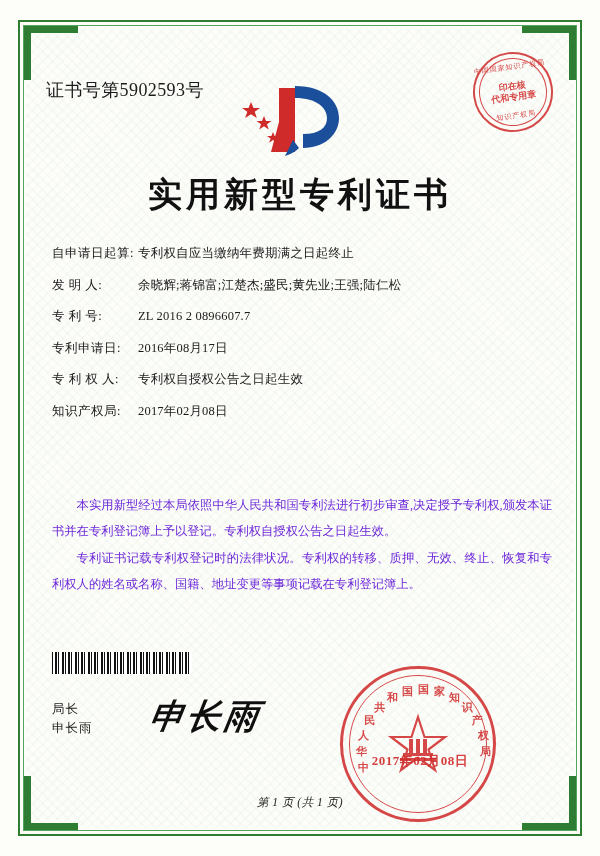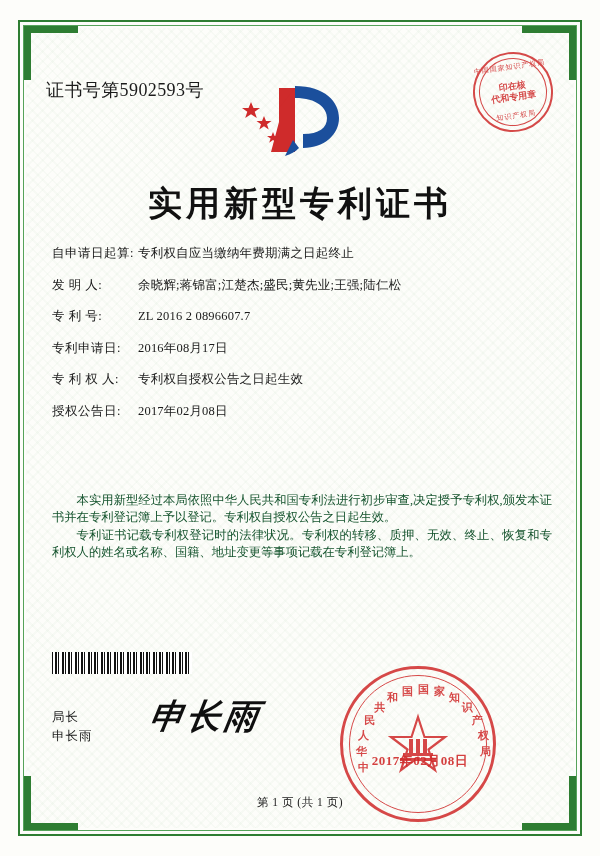--- a/index.html
+++ b/index.html
@@ -121,21 +121,20 @@
   .title {
     position: absolute;
     left: 0; top: 172px;
     width: 600px;
     text-align: center;
     font-size: 34px;
     font-weight: bold;
     letter-spacing: 4px;
     color: #111;
     font-family: "DejaVu Serif", "Liberation Serif", serif;
-    margin-top: 9px;
   }
 
   
   .fields {
     position: absolute;
     left: 52px; top: 245px;
     width: 500px;
   }
   .field-row {
     display: flex;
@@ -154,23 +153,23 @@
     flex: 1 1 auto;
     letter-spacing: 0.2px;
   }
 
   
   .body-text {
     position: absolute;
     left: 52px; top: 492px;
     width: 500px;
     font-size: 12.3px;
-    line-height: 17px;
+    line-height: 26px;
     text-align: justify;
-    color: #14532d;
+    color: #6d28d9;
   }
   .body-text p {
     margin: 0 0 1px 0;
     text-indent: 24.6px;
   }
 
   
   .barcode {
     position: absolute;
     left: 52px; top: 652px;
@@ -181,21 +180,20 @@
         #111 6px 7px, #fff 7px 10px, #111 10px 12px, #fff 12px 13px);
   }
 
   
   .sign-label {
     position: absolute;
     left: 52px; top: 700px;
     font-size: 12.5px;
     line-height: 19px;
     letter-spacing: 1px;
-    margin-top: 8px;
   }
   .sign-hand {
     position: absolute;
     left: 150px; top: 694px;
     font-size: 34px;
     font-style: italic;
     font-weight: bold;
     color: #0f0f0f;
     font-family: "DejaVu Serif", "Liberation Serif", serif;
     transform: skewX(-9deg);
@@ -252,20 +250,21 @@
 
   
   .footer {
     position: absolute;
     left: 0; top: 795px;
     width: 600px;
     text-align: center;
     font-size: 11.5px;
     color: #222;
     letter-spacing: 0.5px;
+    font-style: italic;
   }
 </style>
 </head>
 <body>
 
 <div class="page">
 
   <div class="guilloche"></div>
   <div class="border-outer"></div>
   <div class="border-inner"></div>
@@ -316,21 +315,21 @@
     </div>
     <div class="field-row">
       <span class="field-label">专利申请日:</span>
       <span class="field-value">2016年08月17日</span>
     </div>
     <div class="field-row">
       <span class="field-label">专 利 权 人:</span>
       <span class="field-value">专利权自授权公告之日起生效</span>
     </div>
     <div class="field-row">
-      <span class="field-label">授权公告日:</span>
+      <span class="field-label">知识产权局:</span>
       <span class="field-value">2017年02月08日</span>
     </div>
   </div>
 
   <div class="body-text">
     <p>本实用新型经过本局依照中华人民共和国专利法进行初步审查,决定授予专利权,颁发本证书并在专利登记簿上予以登记。专利权自授权公告之日起生效。</p>
     <p>专利证书记载专利权登记时的法律状况。专利权的转移、质押、无效、终止、恢复和专利权人的姓名或名称、国籍、地址变更等事项记载在专利登记簿上。</p>
   </div>
 
   <div class="barcode"></div>

